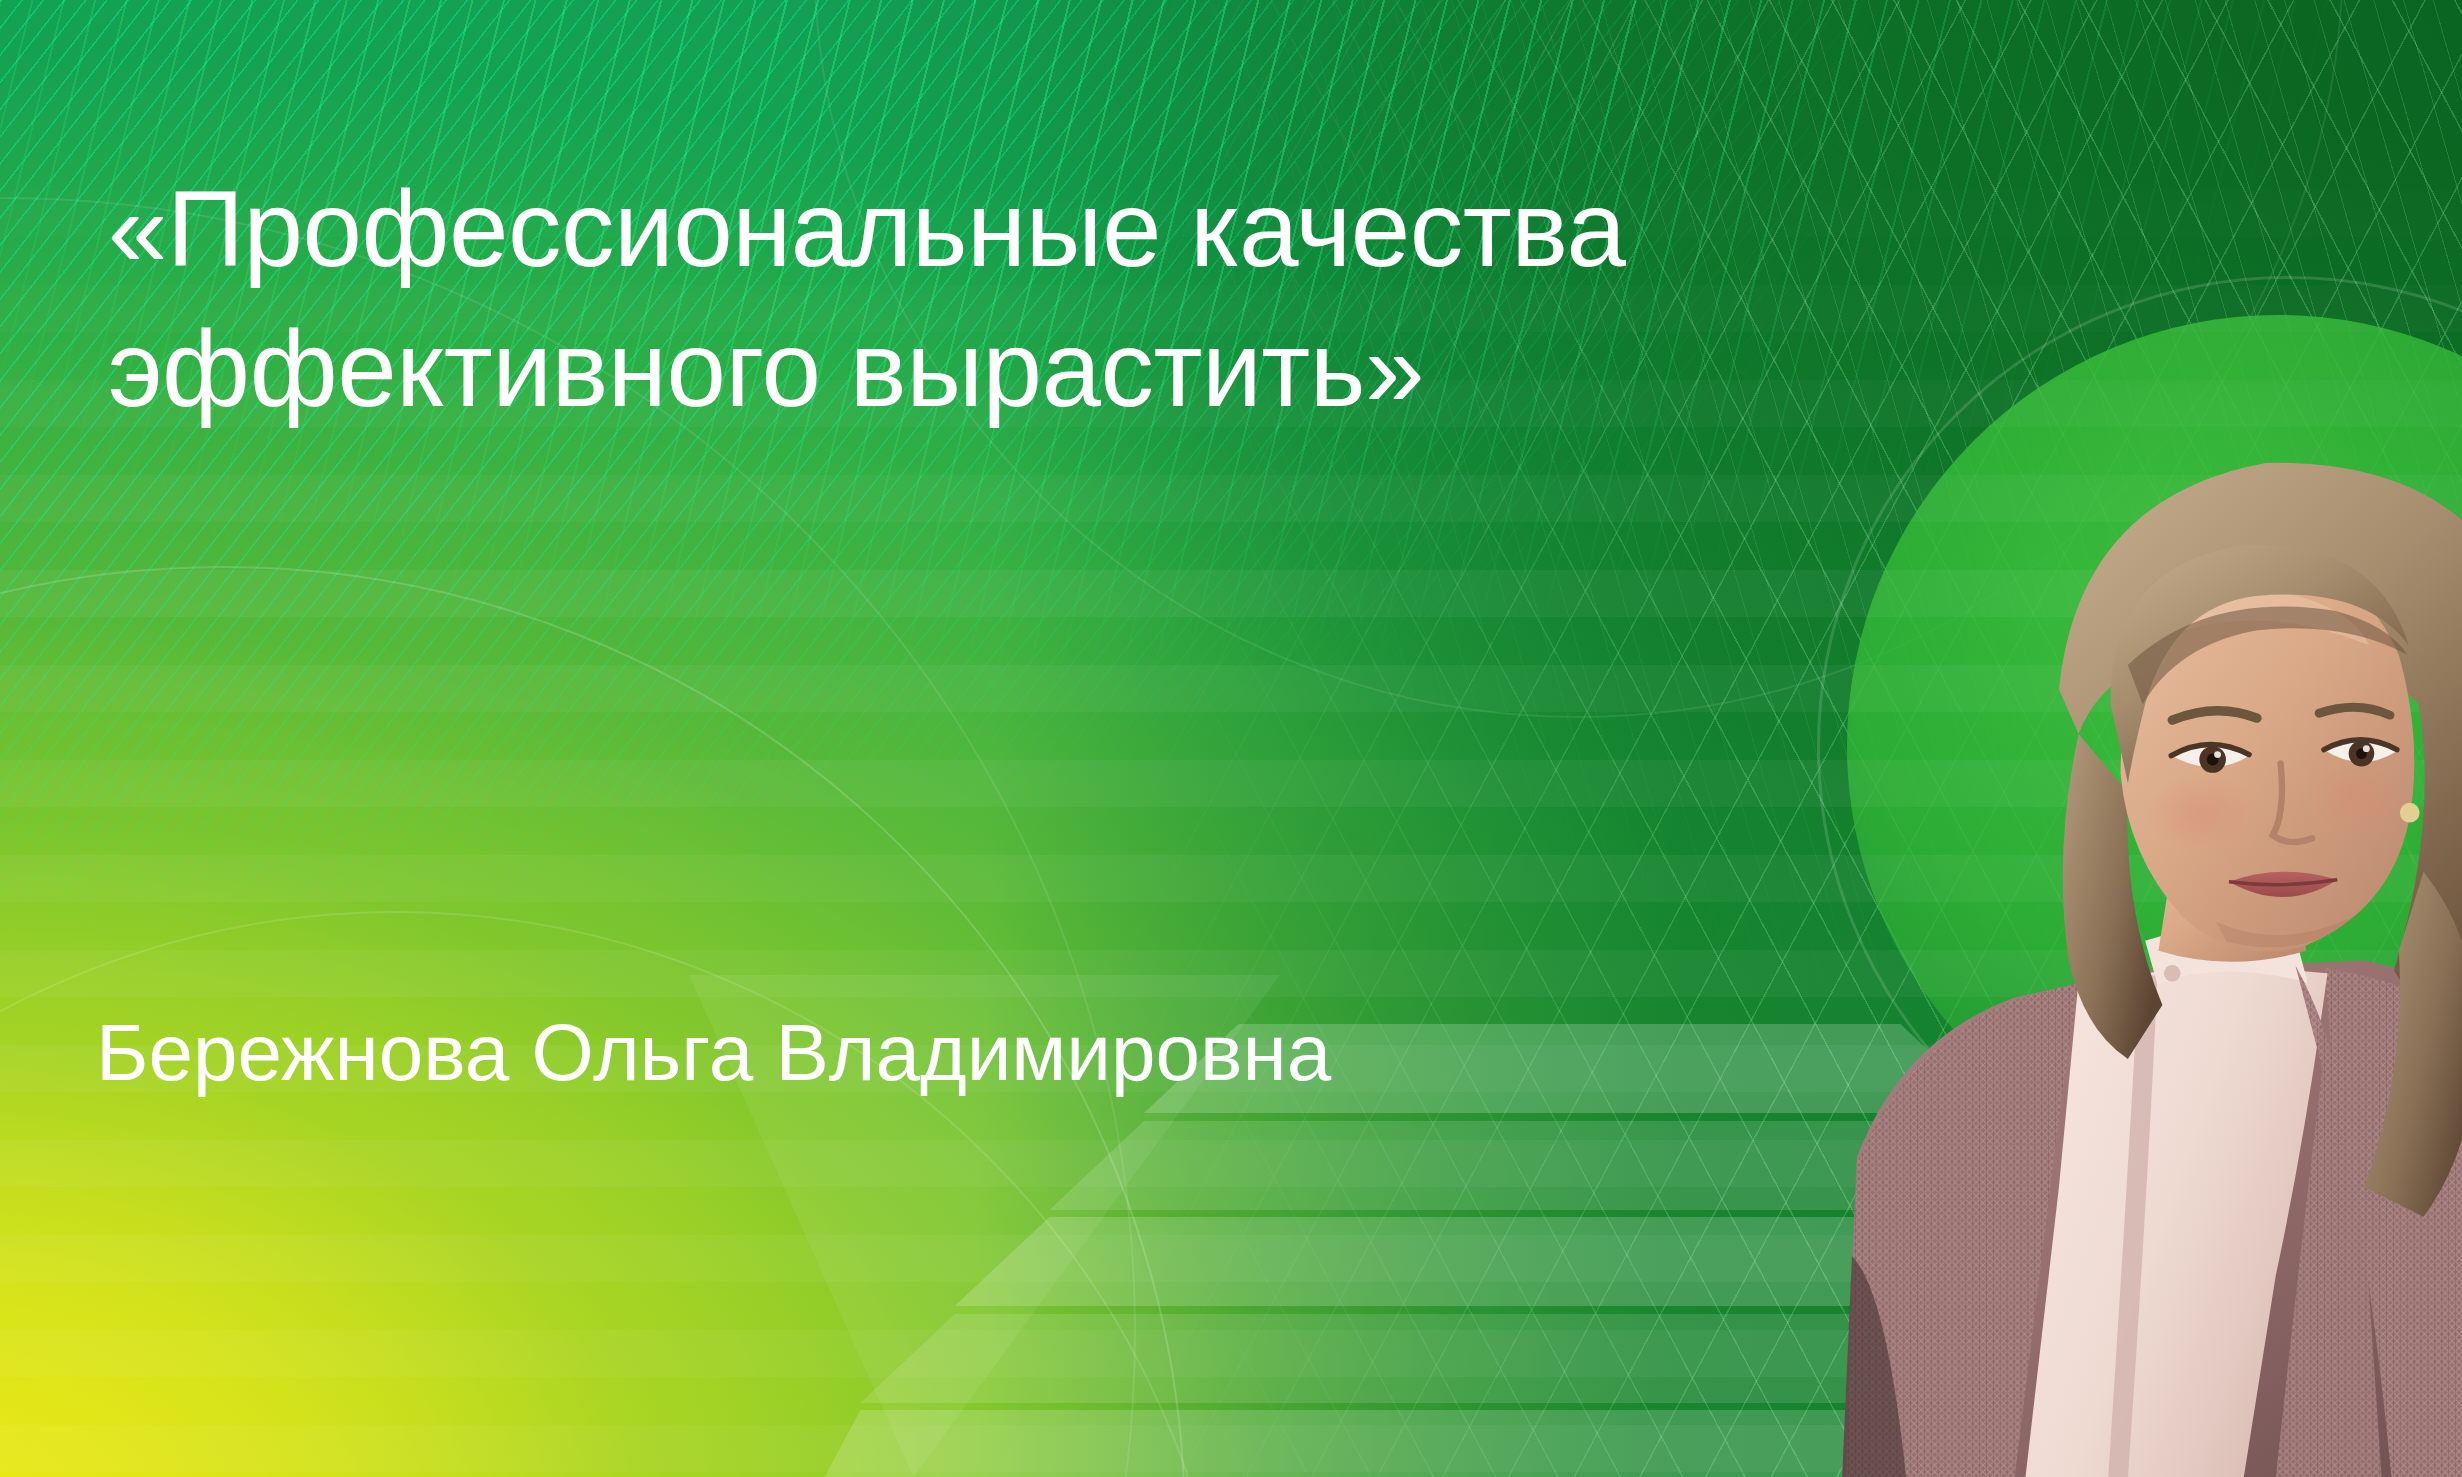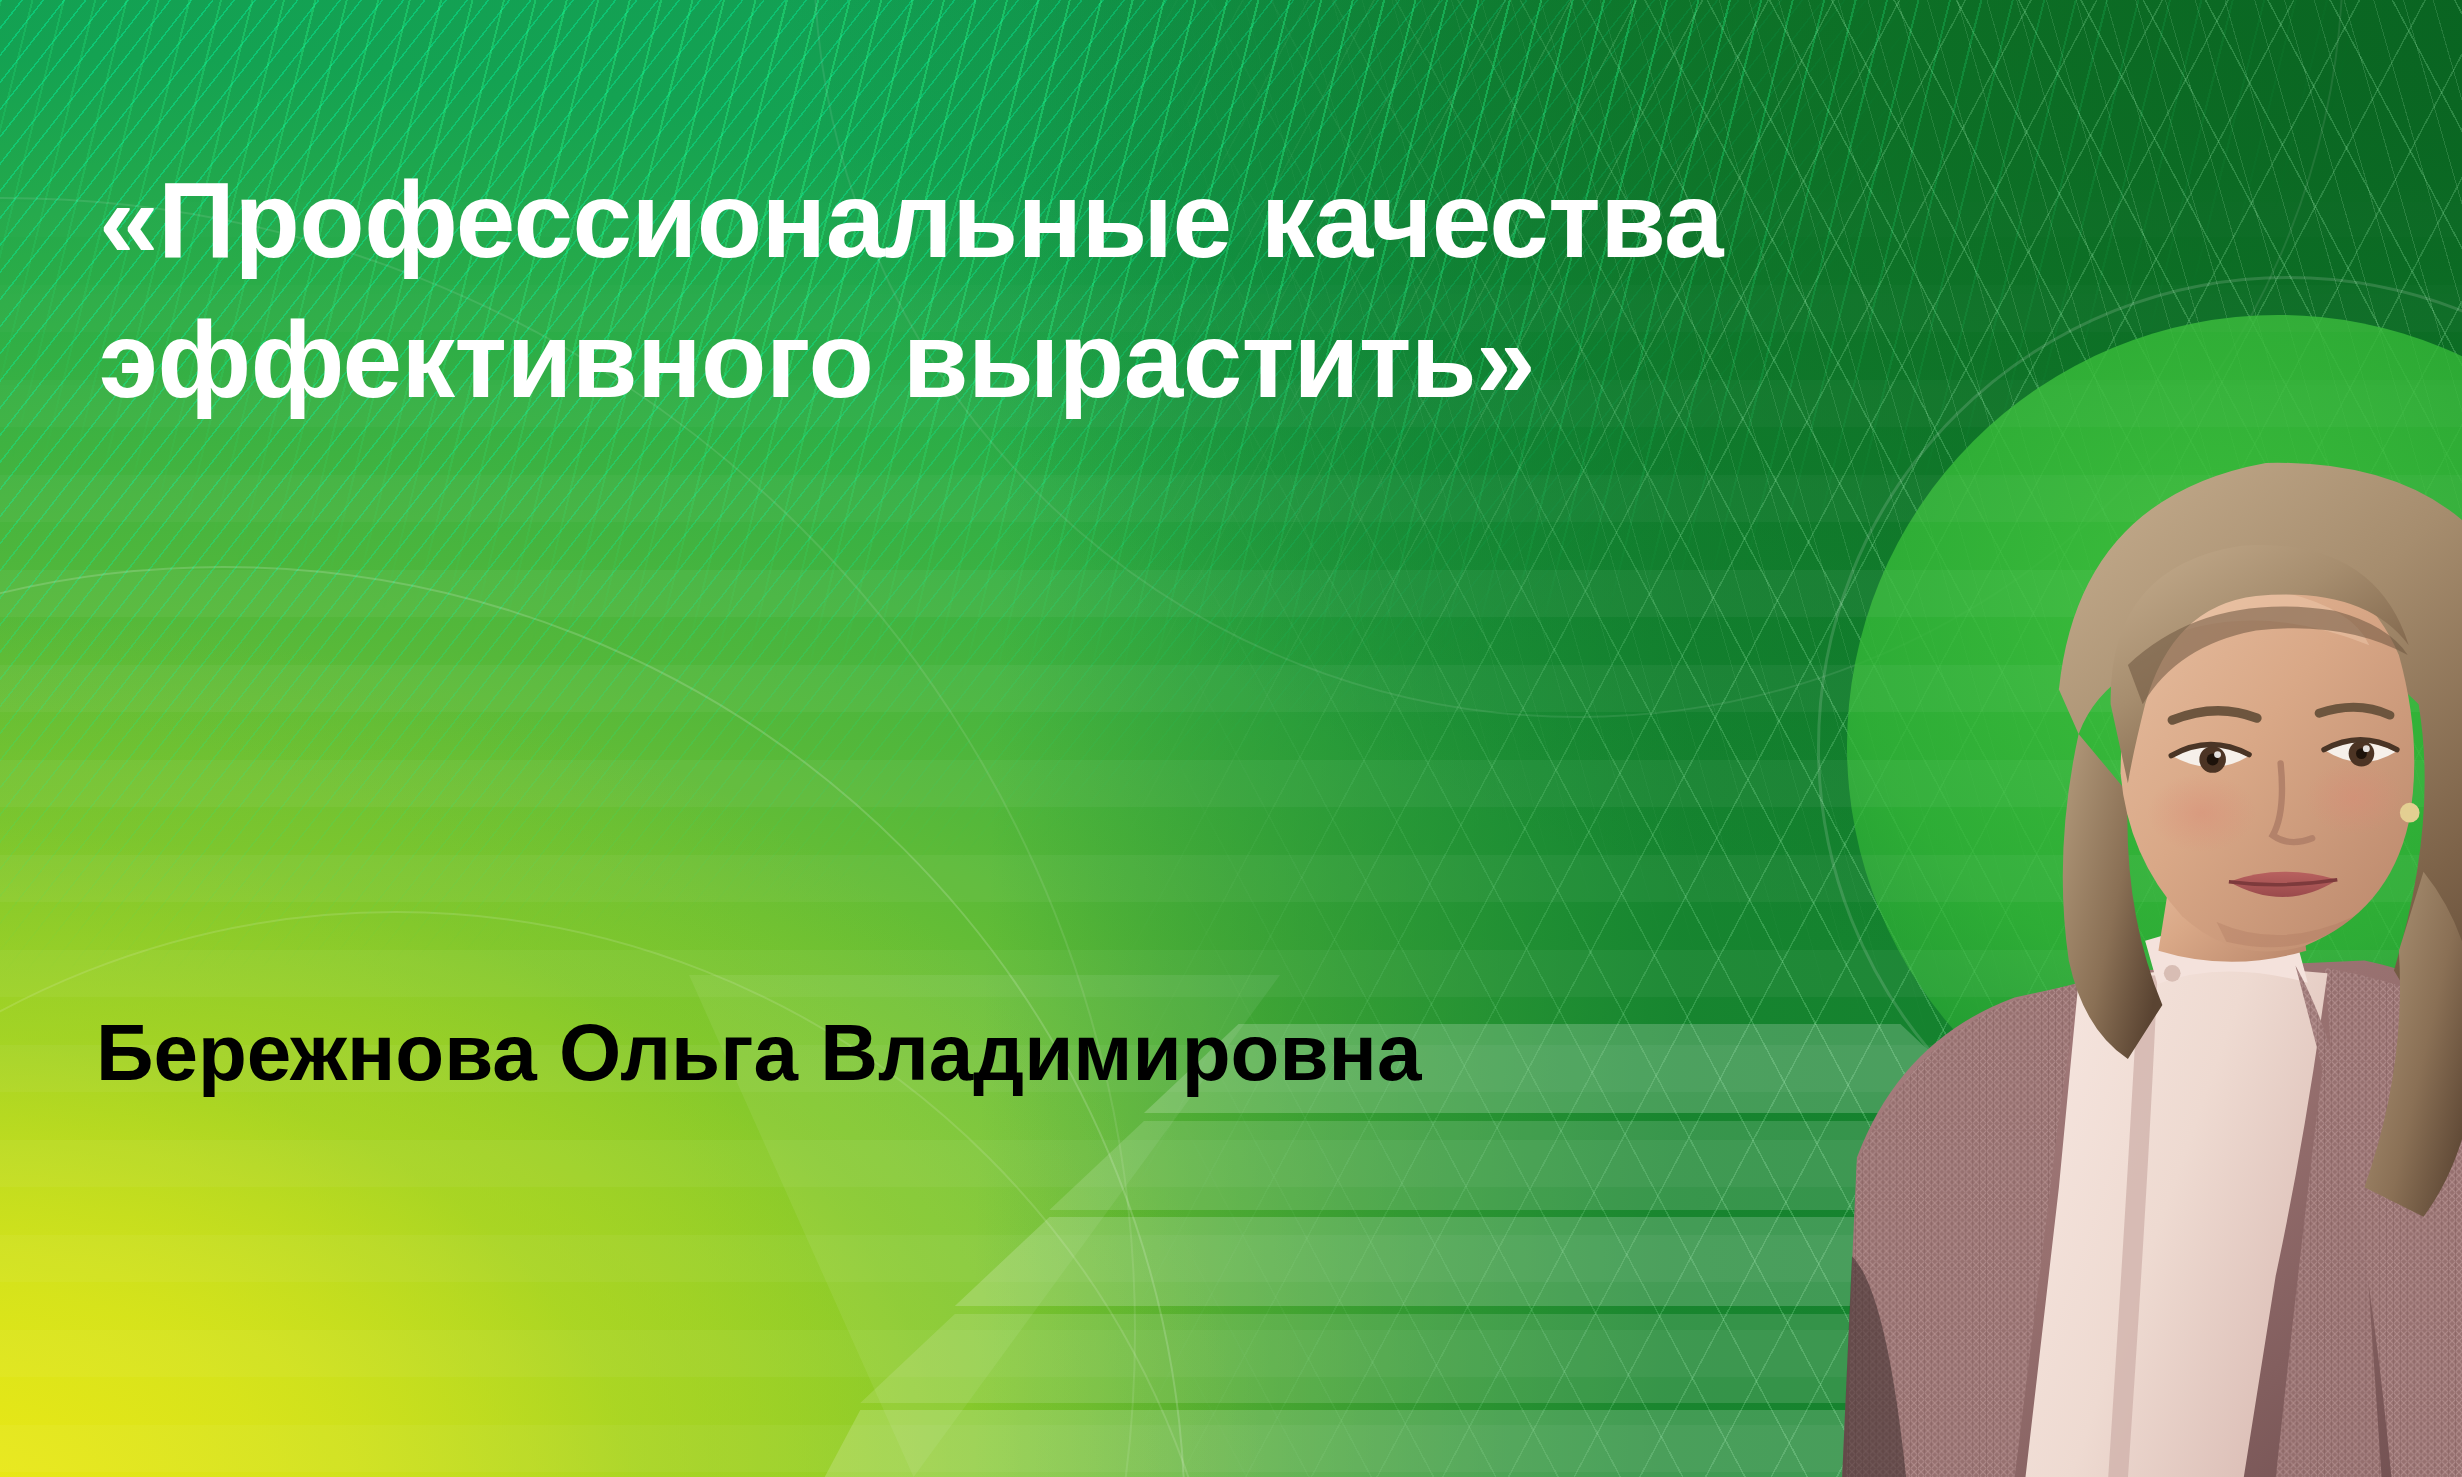--- a/index.html
+++ b/index.html
@@ -182,38 +182,38 @@
 
   
   #text-block {
     position: absolute;
     left: 96px;
     top: 148px;
     width: 2019px;
     z-index: 40;
   }
   .slide-title {
-    margin: 3px;
+    margin: 12px;
     color: #ffffff;
     font-size: 107px;
-    font-weight: 700;
+    font-weight: 400;
     line-height: 1.305;
     letter-spacing: -0.5px;
     white-space: nowrap;
   }
   .slide-title .tl { display: block; }
 
   #author-line {
     position: absolute;
     left: 96px;
     top: 1009px;
     z-index: 40;
-    color: #000000;
+    color: #ffffff;
     font-size: 80px;
-    font-weight: 700;
+    font-weight: 400;
     line-height: 1.1;
     letter-spacing: 0px;
     white-space: nowrap;
   }
 
   
   #portrait {
     position: absolute;
     left: 1783px;
     top: 389px;

